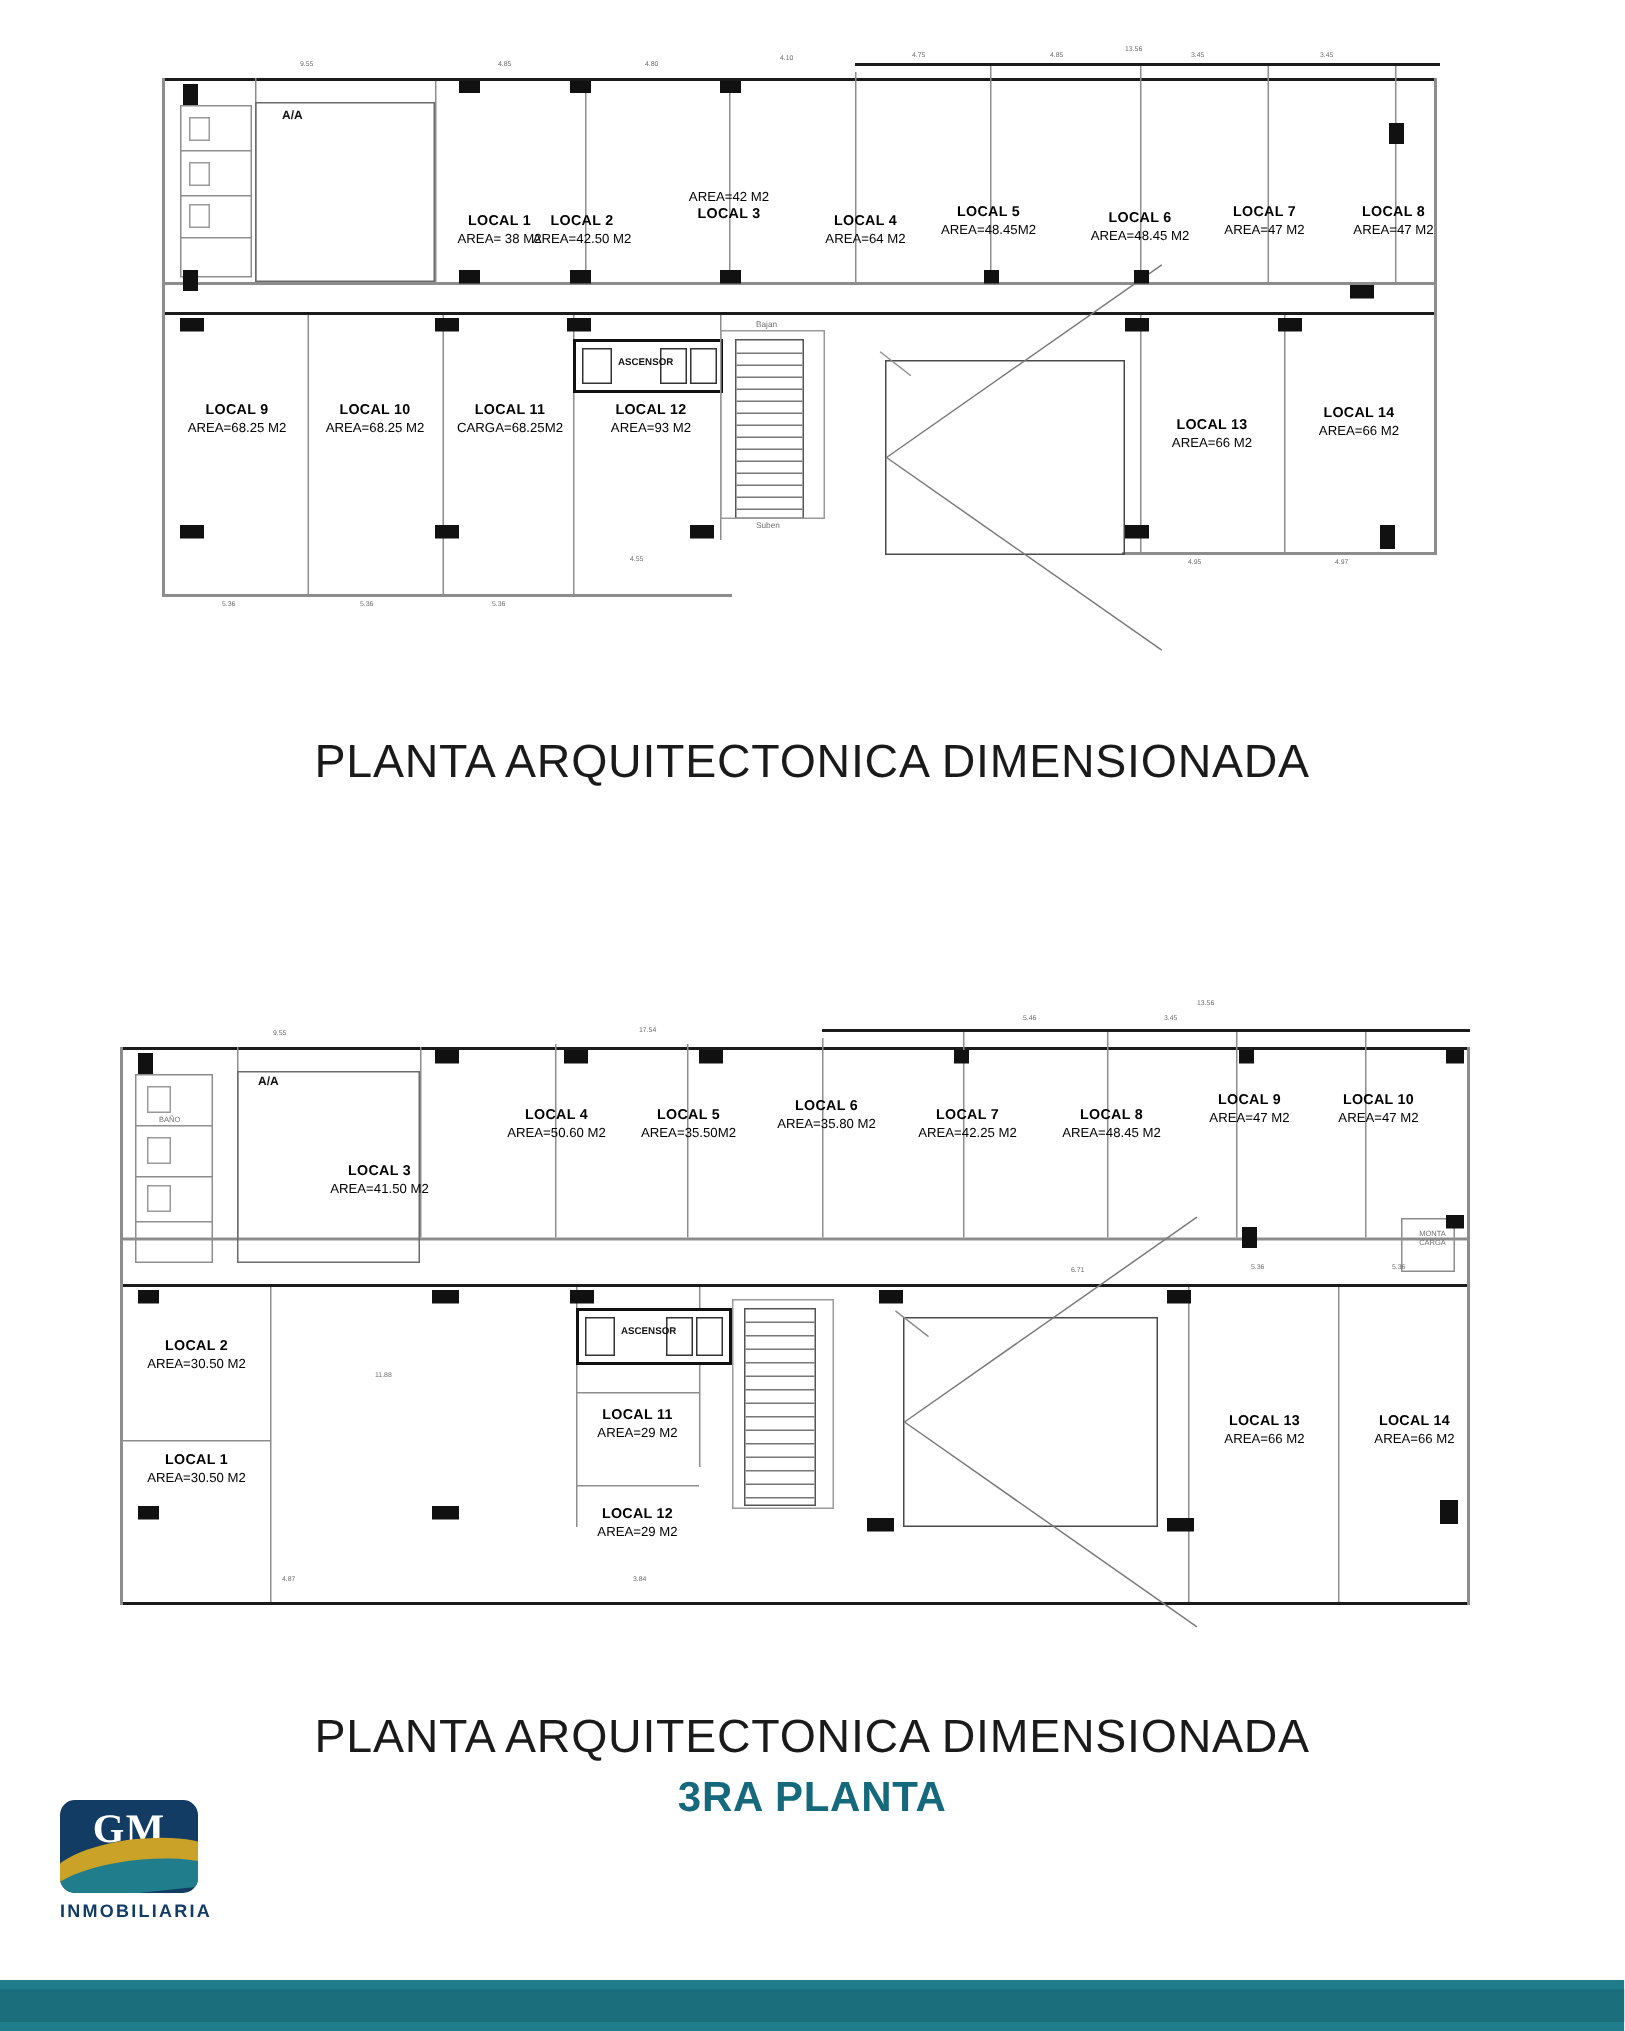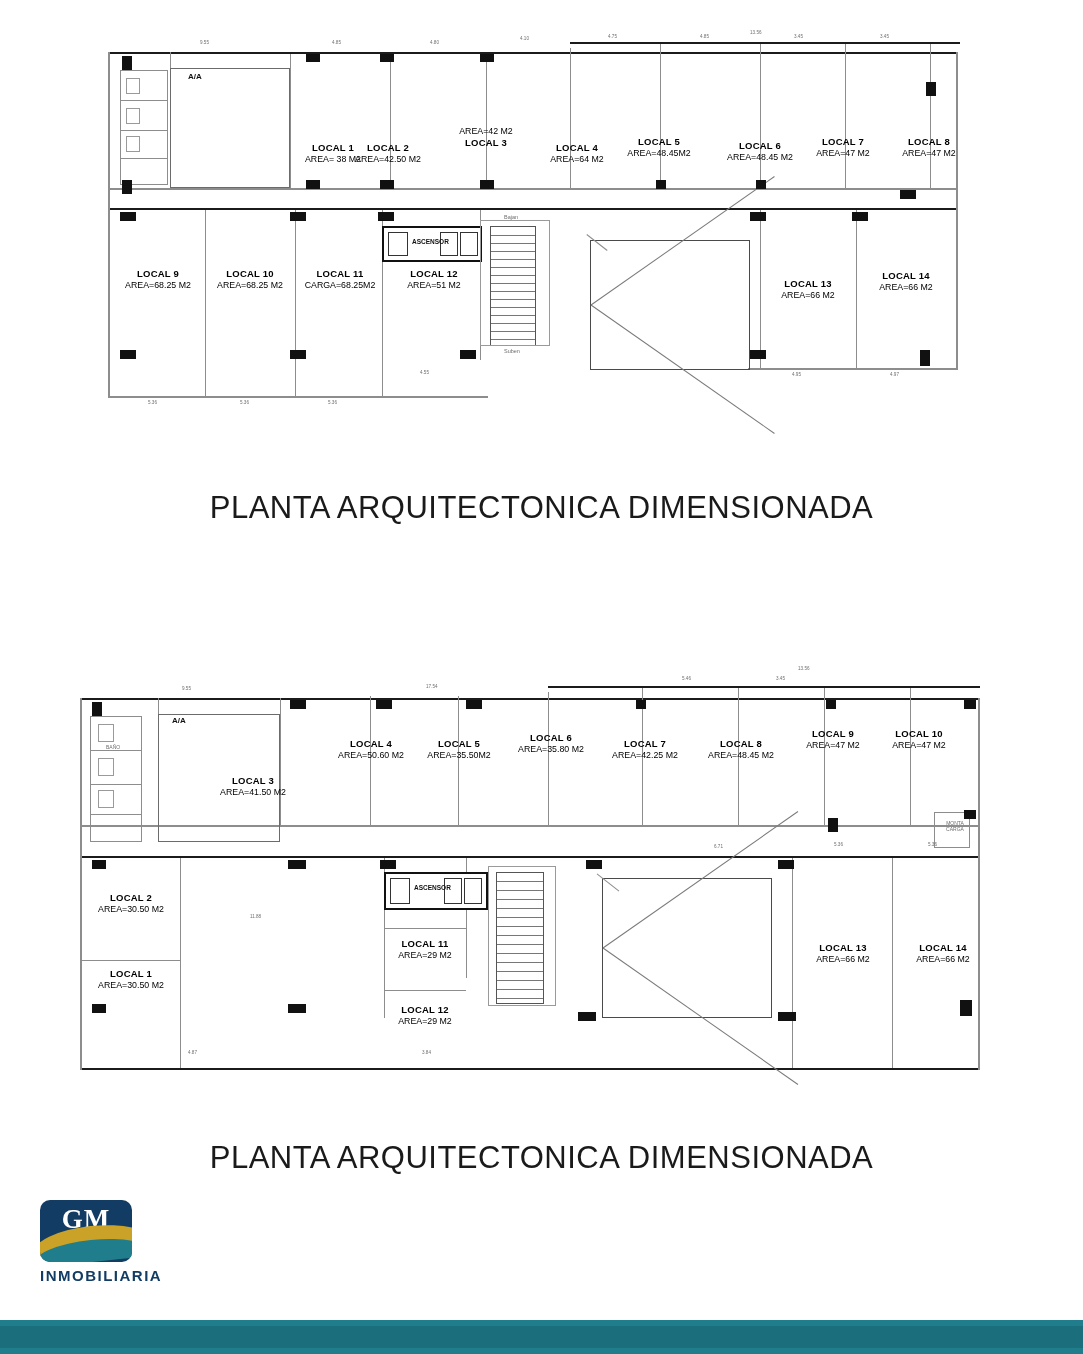--- a/index.html
+++ b/index.html
@@ -166,21 +166,21 @@
     left: -8px; bottom: 0px;
     width: 120px; height: 22px;
     background: #1f7d8c;
     border-radius: 60% 60% 0 0 / 100% 100% 0 0;
     transform: rotate(-6deg);
   }
   #logo .cap {
     margin-top: 5px;
     width: 92px;
     text-align: center;
-    font-size: 15px;
+    font-size: 12px;
     letter-spacing: 1.5px;
     color: #123c63;
     font-weight: bold;
   }
   #footer-bar {
     position: absolute;
     left: 0; bottom: 0;
     width: 100%;
     height: 34px;
     background: #1f7d8c;
@@ -350,21 +350,21 @@
     <div class="label" style="left:104px; top:238px; width:92px;">
       <span class="nm">LOCAL 10</span>
       <span class="ar">AREA=68.25 M2</span>
     </div>
     <div class="label" style="left:194px; top:238px; width:92px;">
       <span class="nm">LOCAL 11</span>
       <span class="ar">CARGA=68.25M2</span>
     </div>
     <div class="label" style="left:288px; top:238px; width:92px;">
       <span class="nm">LOCAL 12</span>
-      <span class="ar">AREA=51 M2</span>
+      <span class="ar">AREA=93 M2</span>
     </div>
     <div class="label" style="left:660px; top:248px; width:96px;">
       <span class="nm">LOCAL 13</span>
       <span class="ar">AREA=66 M2</span>
     </div>
     <div class="label" style="left:758px; top:240px; width:96px;">
       <span class="nm">LOCAL 14</span>
       <span class="ar">AREA=66 M2</span>
     </div>
   </div>
@@ -532,20 +532,21 @@
       <span class="ar">AREA=66 M2</span>
     </div>
     <div class="label" style="left:832px; top:282px; width:98px;">
       <span class="nm">LOCAL 14</span>
       <span class="ar">AREA=66 M2</span>
     </div>
   </div>
 
   <div class="caption" style="top:1140px;">
     <div class="t1">PLANTA ARQUITECTONICA DIMENSIONADA</div>
+    <div class="t2">3RA PLANTA</div>
   </div>
 
   <div id="logo">
     <div class="mark">
       <div class="gm">GM</div>
       <div class="wave1"></div>
       <div class="wave2"></div>
     </div>
     <div class="cap">INMOBILIARIA</div>
   </div>

